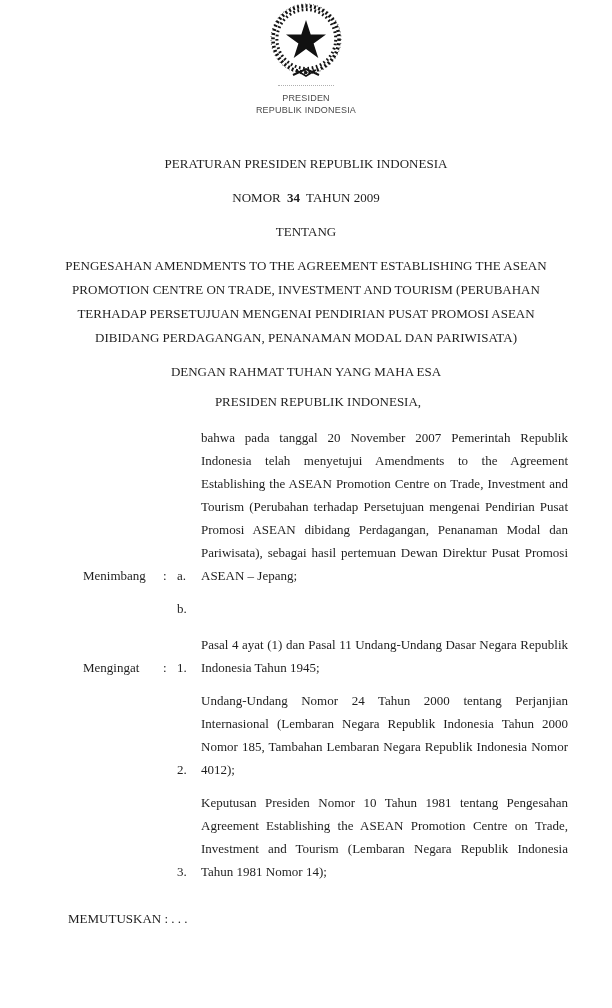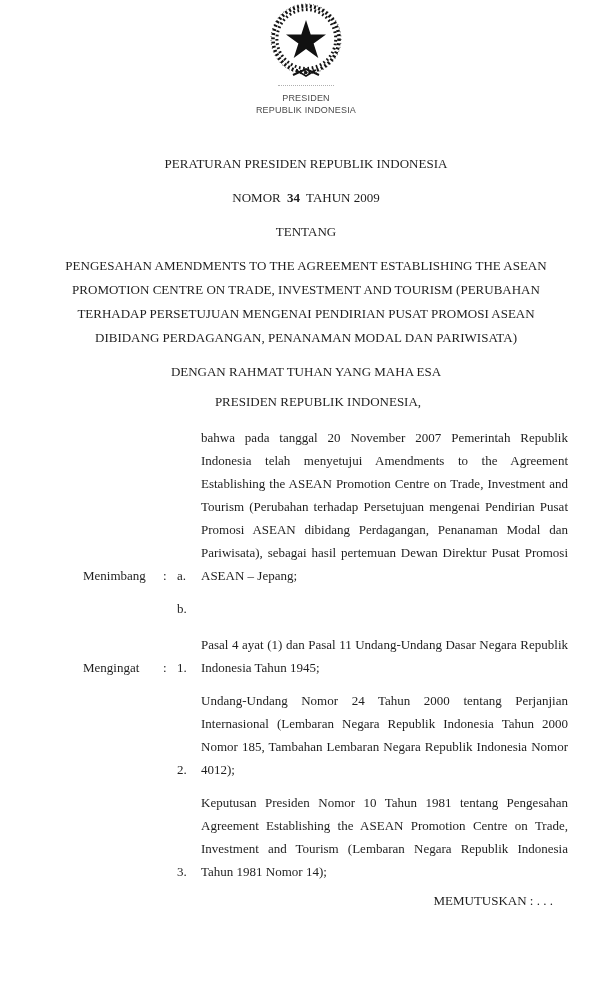--- a/index.html
+++ b/index.html
@@ -51,23 +51,22 @@
   .row { display: flex; line-height: 23px; align-items: flex-end; margin-left: 15px; }
   .row .label  { width: 80px; flex: none; }
   .row .colon  { width: 14px; flex: none; }
   .row .marker { width: 24px; flex: none; }
   .row .text   { width: 367px; flex: none; text-align: justify; }
   .gap-item    { margin-top: 10px; }
   .gap-section { margin-top: 13px; }
   .i { }
   
   .memutuskan {
-    margin: 6px 0 0 68px;
+    margin: 24px 0 0 68px;
     width: 485px;
-    text-align: right;
     line-height: 23px;
   }
 </style>
 </head>
 <body>
 
 <div class="page">
 
   <header class="letterhead">
     <div class="emblem-wrap">

